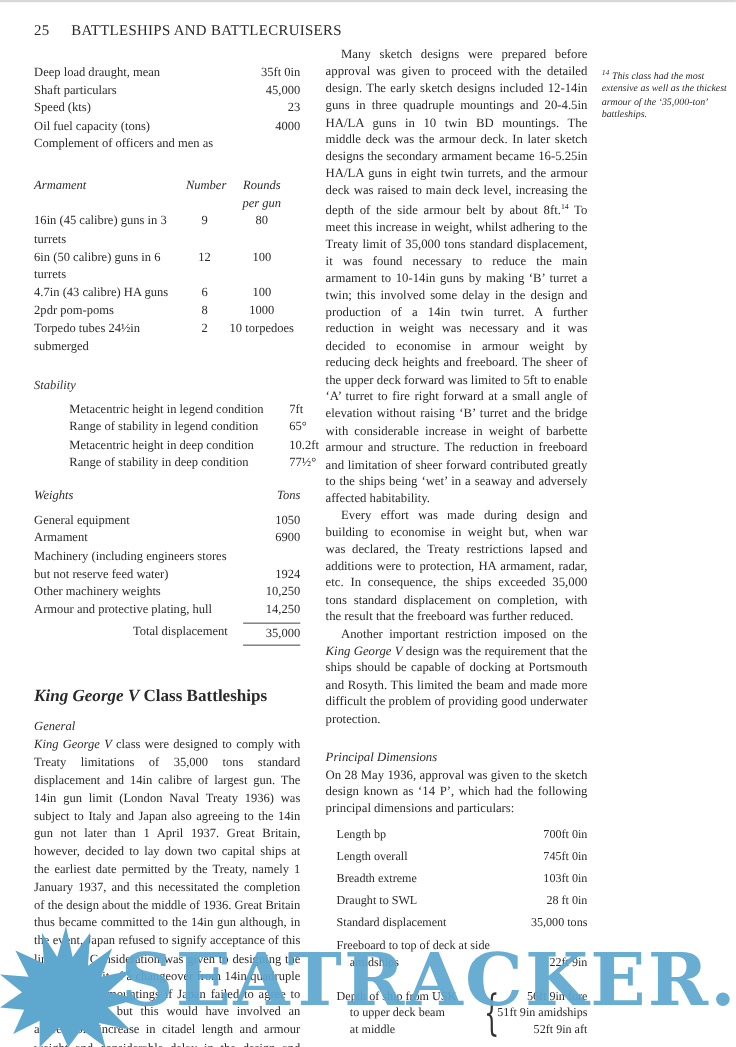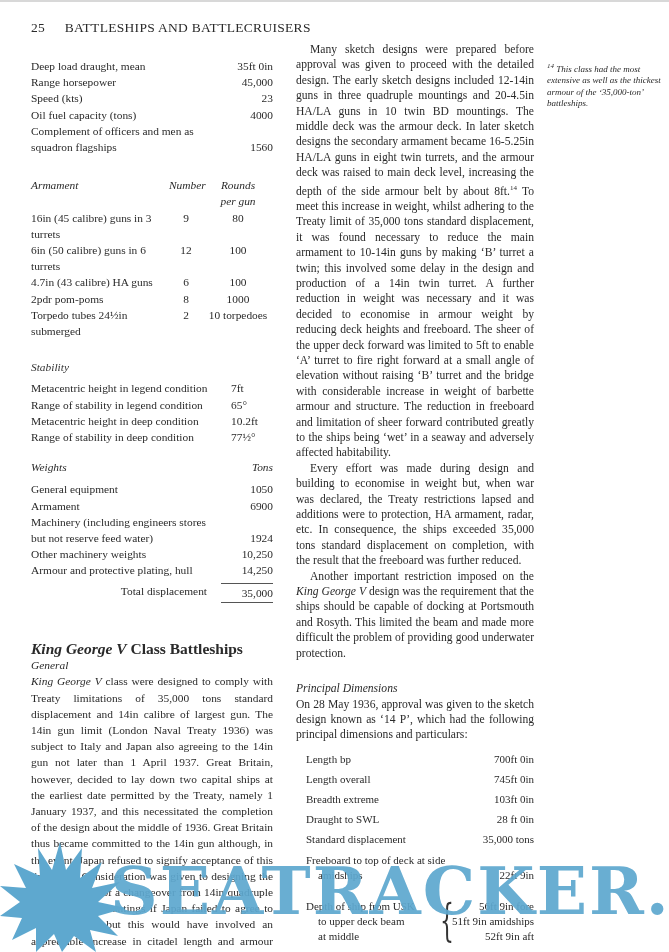--- a/index.html
+++ b/index.html
@@ -17,28 +17,28 @@
   .row .k { flex: 1; }
   .row .v { text-align: right; }
   .spacer { height: 16px; }
   .it { font-style: italic; }
   .sect-title { font-style: italic; color: #333; margin-bottom: 5px; }
   
   .arm { display: grid; grid-template-columns: 138px 34px 70px; }
   .arm .c2, .arm .c3 { text-align: center; }
   .arm .hdr { font-style: italic; }
   
-  .stab { display: grid; grid-template-columns: 200px 42px; }
+  .stab { display: grid; grid-template-columns: 200px 42px; margin-left: 32px; }
   
   .wts { display: grid; grid-template-columns: 190px 52px; }
   .wts .v { text-align: right; }
   .total-row { display: grid; grid-template-columns: 190px 52px; margin-top: 4px; }
   .total-row .k { text-align: right; padding-right: 14px; }
   .total-row .v { text-align: right; border-top: 1px solid #555; border-bottom: 1px solid #555; padding: 1px 0; }
-  .h2 { font-size: 15.5px; margin-top: 38px; font-weight: bold; }
+  .h2 { font-size: 15.5px; margin-top: 38px; margin-bottom: 12px; font-weight: bold; }
   .h2 .it { font-weight: bold; }
   p { margin: 0; text-align: justify; }
   .indent { text-indent: 14px; }
   .dims { margin-left: 10px; margin-top: 6px; font-size: 11px; line-height: 20px; }
   .dims .row .v { text-align: left; }
   .hang { padding-left: 12px; }
   .depth { display: grid; grid-template-columns: 130px 16px 82px; position: relative; font-size: 11px; line-height: 15px; }
   .brace { font-size: 44px; line-height: 44px; color: #333; text-align: center; font-family: "DejaVu Serif", serif; font-weight: 100; transform: scaleX(0.5); }
   sup { font-size: 7px; }
   
@@ -55,38 +55,34 @@
   <span>BATTLESHIPS AND BATTLECRUISERS</span>
 </div>
 
 <div class="col-left">
   <div>
     <div class="row">
         <span class="k">Deep load draught, mean</span>
         <span class="v">35ft 0in</span>
       </div>
     <div class="row">
-        <span class="k">Range horsepower</span>
+        <span class="k">Shaft particulars</span>
         <span class="v">45,000</span>
       </div>
     <div class="row">
         <span class="k">Speed (kts)</span>
         <span class="v">23</span>
       </div>
     <div class="row">
         <span class="k">Oil fuel capacity (tons)</span>
         <span class="v">4000</span>
       </div>
     <div class="row">
         <span class="k">Complement of officers and men as</span>
         <span class="v"></span>
-      </div>
-    <div class="row">
-        <span class="k">squadron flagships</span>
-        <span class="v">1560</span>
       </div>
   </div>
 
   <div class="spacer" style="height:22px"></div>
 
   <div class="arm">
     <span class="hdr">Armament</span>
     <span class="hdr c2">Number</span>
     <span class="hdr c3">Rounds</span>
     <span></span>

